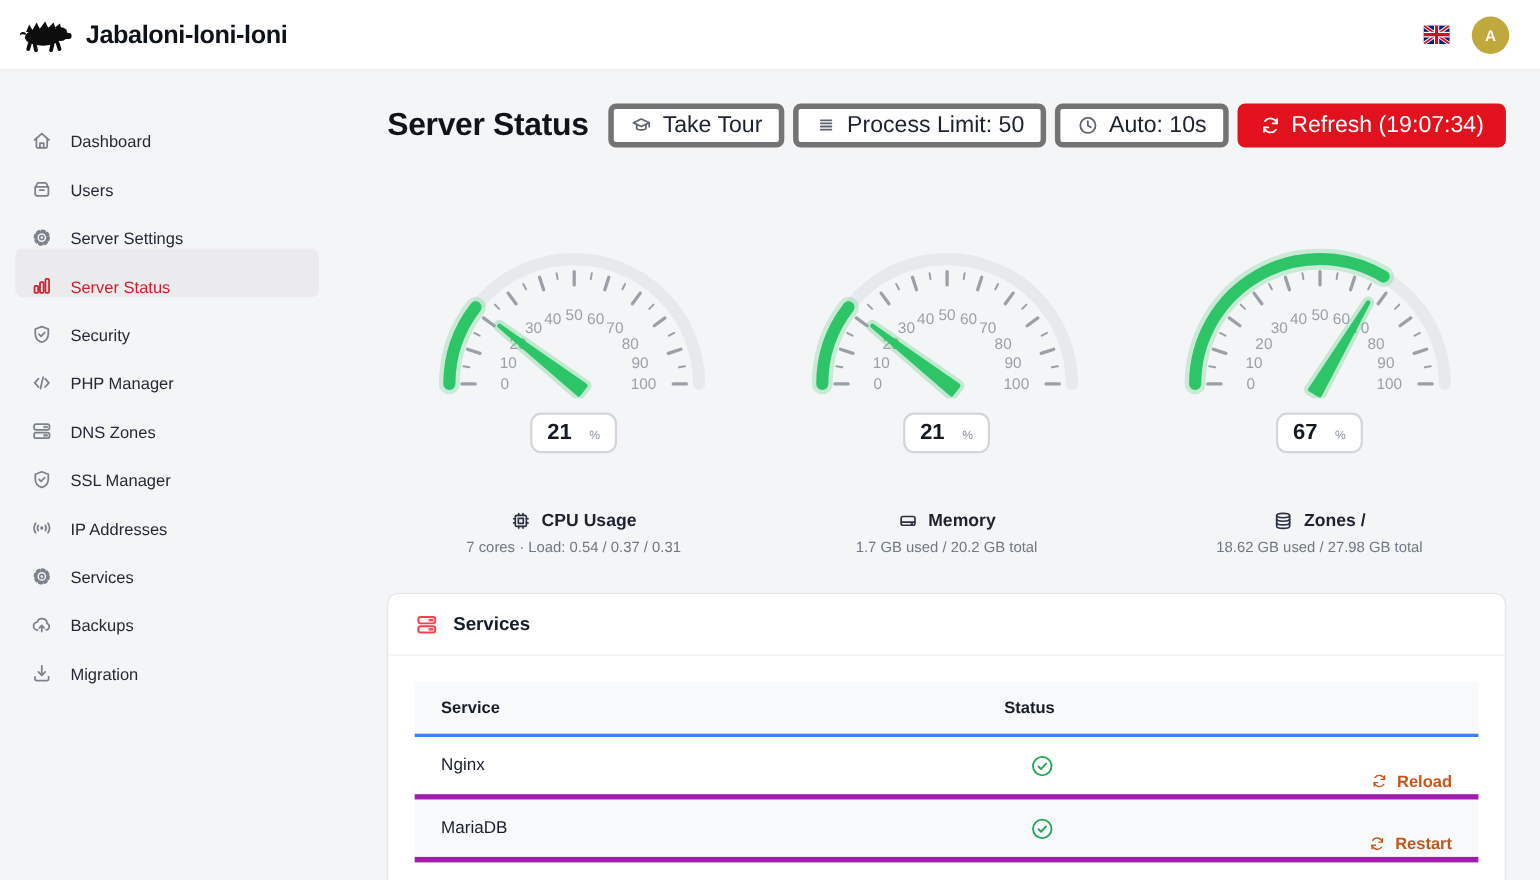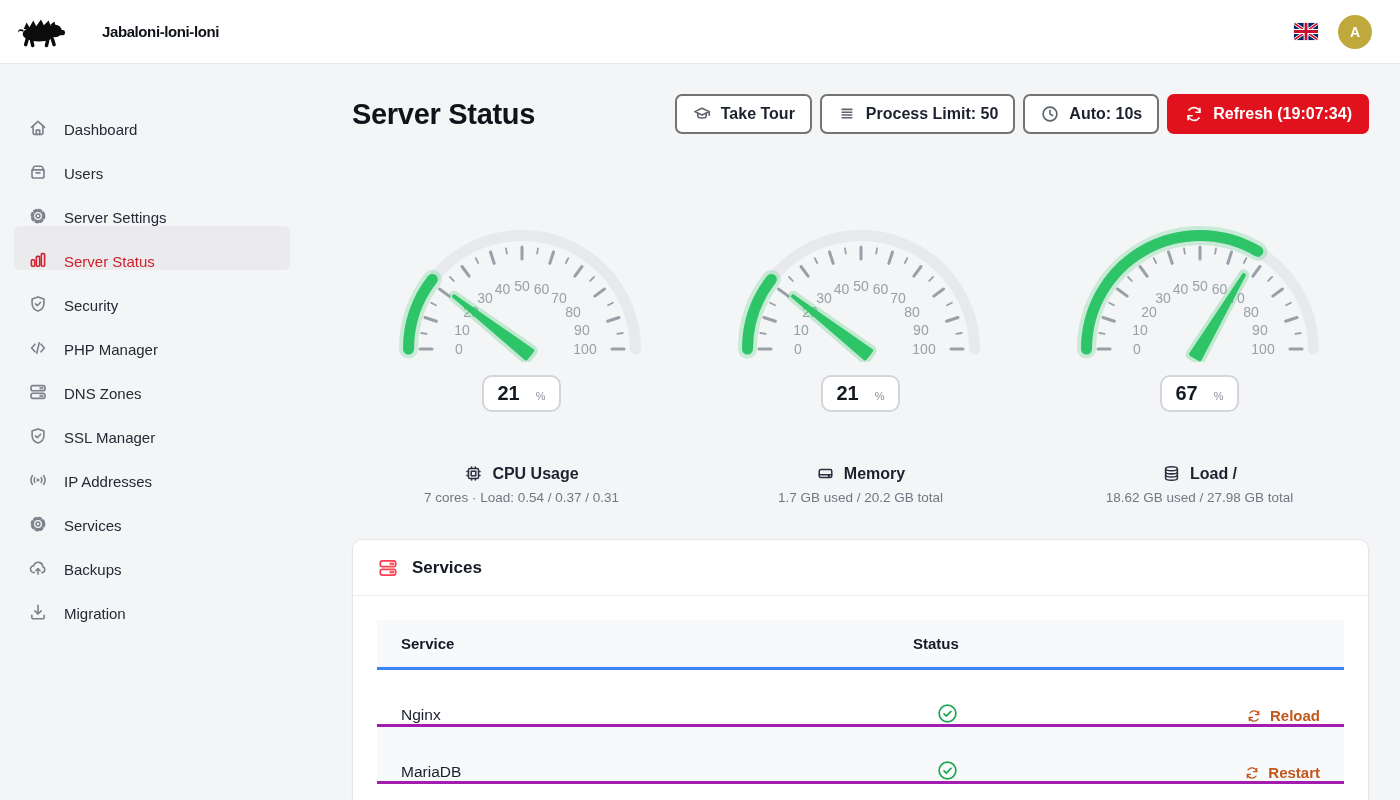--- a/index.html
+++ b/index.html
@@ -11,21 +11,21 @@
   }
   svg { display:block; }
 
   
   .topbar{
     height:64px; background:#fff; border-bottom:1px solid #e6e8ea;
     display:flex; align-items:center; justify-content:space-between;
     padding:0 28px 0 16px;
   }
   .brand{ display:flex; align-items:center; gap:12px; cursor:pointer; }
-  .brand-name{ font-size:15px; font-weight:800; letter-spacing:-.4px; color:#0e1319;margin-left:24px; }
+  .brand-name{ font-size:23px; font-weight:800; letter-spacing:-.4px; color:#0e1319; }
   .top-right{ display:flex; align-items:center; gap:20px; }
   .flag-btn{ width:24px; height:17px; border-radius:2px; overflow:hidden; cursor:pointer; box-shadow:0 0 0 1px rgba(0,0,0,.06); }
   .avatar{
     width:34px; height:34px; border-radius:50%;
     background:var(--gold,#c0a93c); color:#fff;
     display:flex; align-items:center; justify-content:center;
     font-size:14px; font-weight:700; cursor:pointer;
   }
 
   
@@ -42,22 +42,22 @@
   .sb-item.active{ background:#ebebee; color:var(--sidebar-red,#cd202b); font-weight:500; }
   .sb-item.active .ic{ color:var(--sidebar-red,#cd202b); }
 
   
   .main{ flex:1; padding:30px 31px 0 48px; }
   .page-head{ display:flex; align-items:center; justify-content:space-between; }
   .page-title{ font-size:29px; font-weight:800; letter-spacing:-.3px; color:#0f141b; }
   .toolbar{ display:flex; gap:8px; }
   .btn{
     height:40px; display:inline-flex; align-items:center; gap:9px;
-    padding:0 15px; background:#fff; border:2px solid #737373; border-radius:7px;
-    font-family:inherit; font-size:16px; font-weight:700; color:#1b222e; cursor:pointer;
+    padding:0 15px; background:#fff; border:5px solid #737373; border-radius:7px;
+    font-family:inherit; font-size:21px; font-weight:400; color:#1b222e; cursor:pointer;
   }
   .btn .ic{ width:20px; height:20px; color:#5c636d; }
   .btn.primary{ background:var(--btn-red,#e1121d); border-color:var(--btn-red,#e1121d); color:#fff; }
   .btn.primary .ic{ color:#fff; }
 
   
   .gauges{ display:grid; grid-template-columns:repeat(3,1fr); margin-top:92px; }
   .gauge{ display:flex; flex-direction:column; align-items:center; }
   .pill{
     margin-top:13px; display:inline-flex; align-items:baseline; gap:16px;
@@ -78,21 +78,21 @@
   .card-head{ height:56px; display:flex; align-items:center; gap:13px;
               padding:0 24px; border-bottom:1px solid #e9ebee; }
   .card-head .ic{ width:22px; height:22px; color:var(--services-red,#f8414e); }
   .card-title{ font-size:17px; font-weight:700; color:#141a26; }
   .card-body{ padding:24px 24px 0; }
 
   .thead{ display:flex; align-items:center; height:50px; background:#f8f9fa;
           border-bottom:3px solid #3b82f6; font-size:15px; font-weight:700; color:#151b27; }
   .col-service{ width:536px; padding-left:24px; }
   .col-status{ flex:1; display:flex; align-items:center; }
-  .trow{ display:flex; align-items:flex-end; height:57px; border-bottom:3px solid #a21caf;
+  .trow{ display:flex; align-items:center; height:57px; border-bottom:5px solid #a21caf;
          font-size:15.5px; color:#18202b;gap:24px; }
   .trow:nth-child(even){ background:#f8f9fa; }
   .trow .col-service{ font-weight:400; }
   .status-ic{ width:21px; height:21px; color:var(--check-green,#1ea653); }
   .action{
     margin-left:auto; padding-right:24px; display:flex; align-items:center; gap:8px;
     color:var(--orange,#c2571c); font-size:15px; font-weight:600; cursor:pointer;margin-top:28px;
   }
   .action .ic{ width:16px; height:16px; }
 </style>
@@ -486,21 +486,21 @@
         </div>
         <div class="g-title">
           <span class="ic g-icon">
               <svg viewBox="0 0 20 20" fill="none" stroke="currentColor" stroke-width="1.6" stroke-linecap="round" stroke-linejoin="round">
                 <ellipse cx="10" cy="4.9" rx="6.2" ry="2.1"></ellipse>
                 <path d="M3.8 4.9v10.2c0 1.2 2.8 2.1 6.2 2.1s6.2-.9 6.2-2.1V4.9"></path>
                 <path d="M3.8 8.3c0 1.2 2.8 2.1 6.2 2.1s6.2-.9 6.2-2.1"></path>
                 <path d="M3.8 11.7c0 1.2 2.8 2.1 6.2 2.1s6.2-.9 6.2-2.1"></path>
               </svg>
             </span>
-          <span class="g-label">Load /</span>
+          <span class="g-label">Zones /</span>
         </div>
         <div class="g-sub">18.62 GB used / 27.98 GB total</div>
       </div>
     </div>
 
     <section class="card">
       <div class="card-head">
         <span class="ic">
             <svg viewBox="0 0 20 20" fill="none" stroke="currentColor" stroke-width="1.6" stroke-linecap="round" stroke-linejoin="round">
               <rect x="3" y="3.6" width="14" height="5.2" rx="1.9"></rect>

